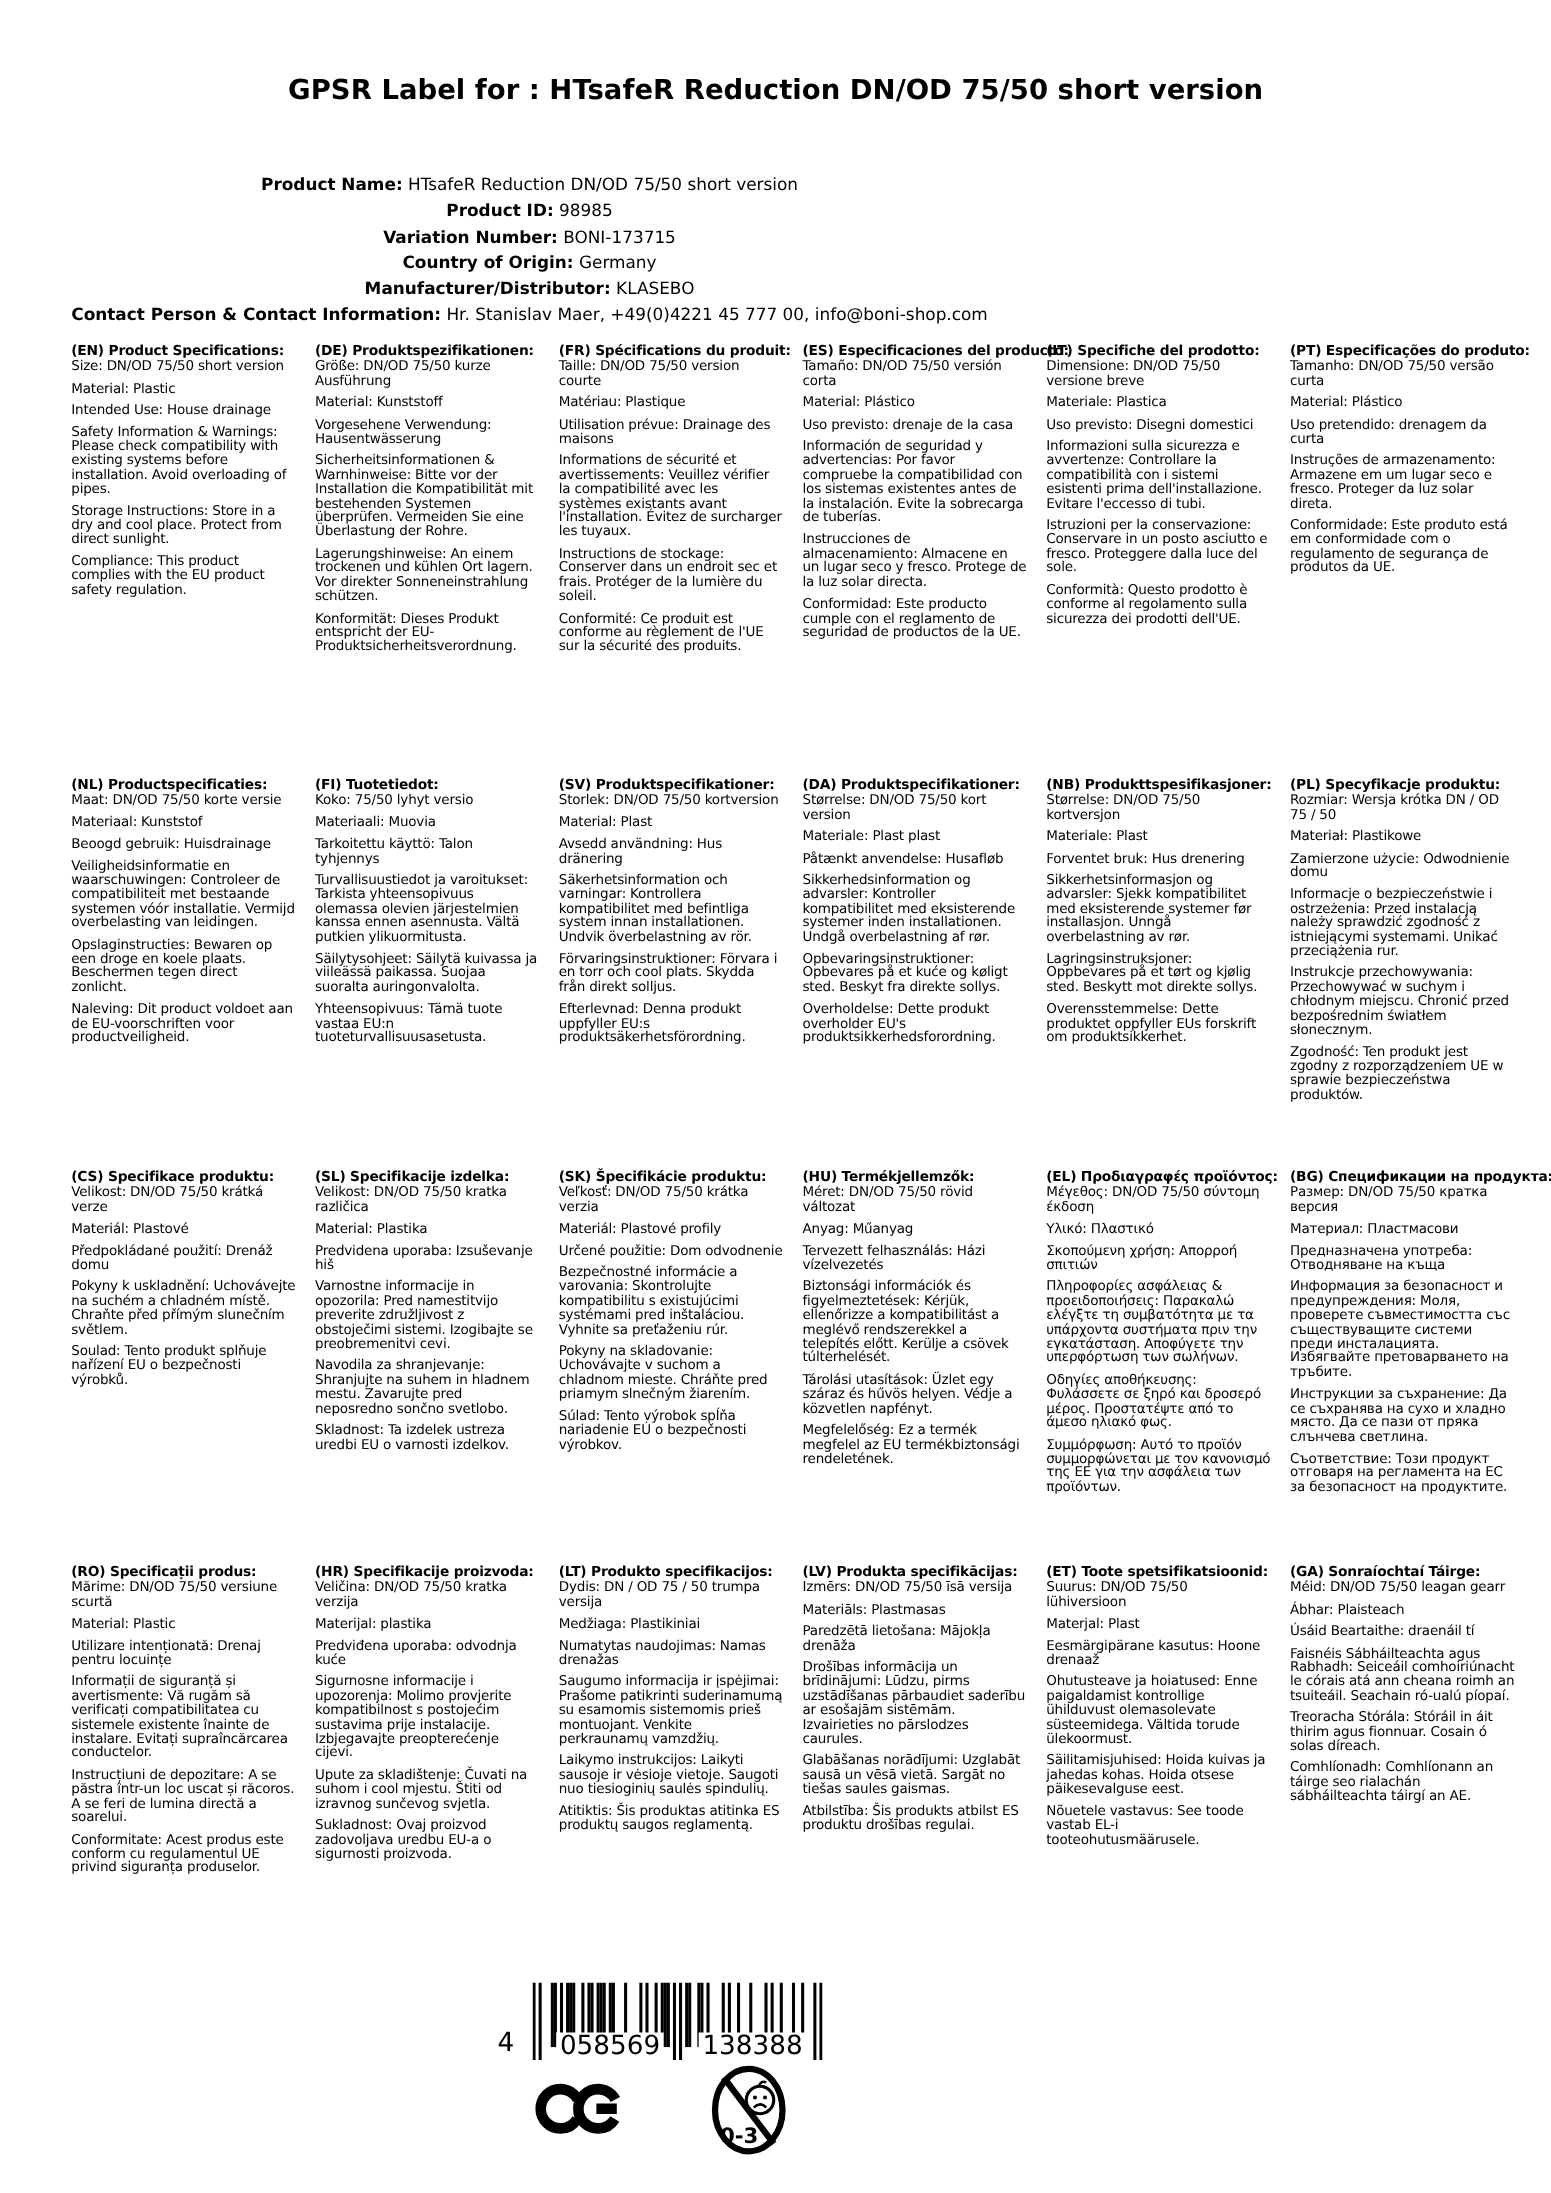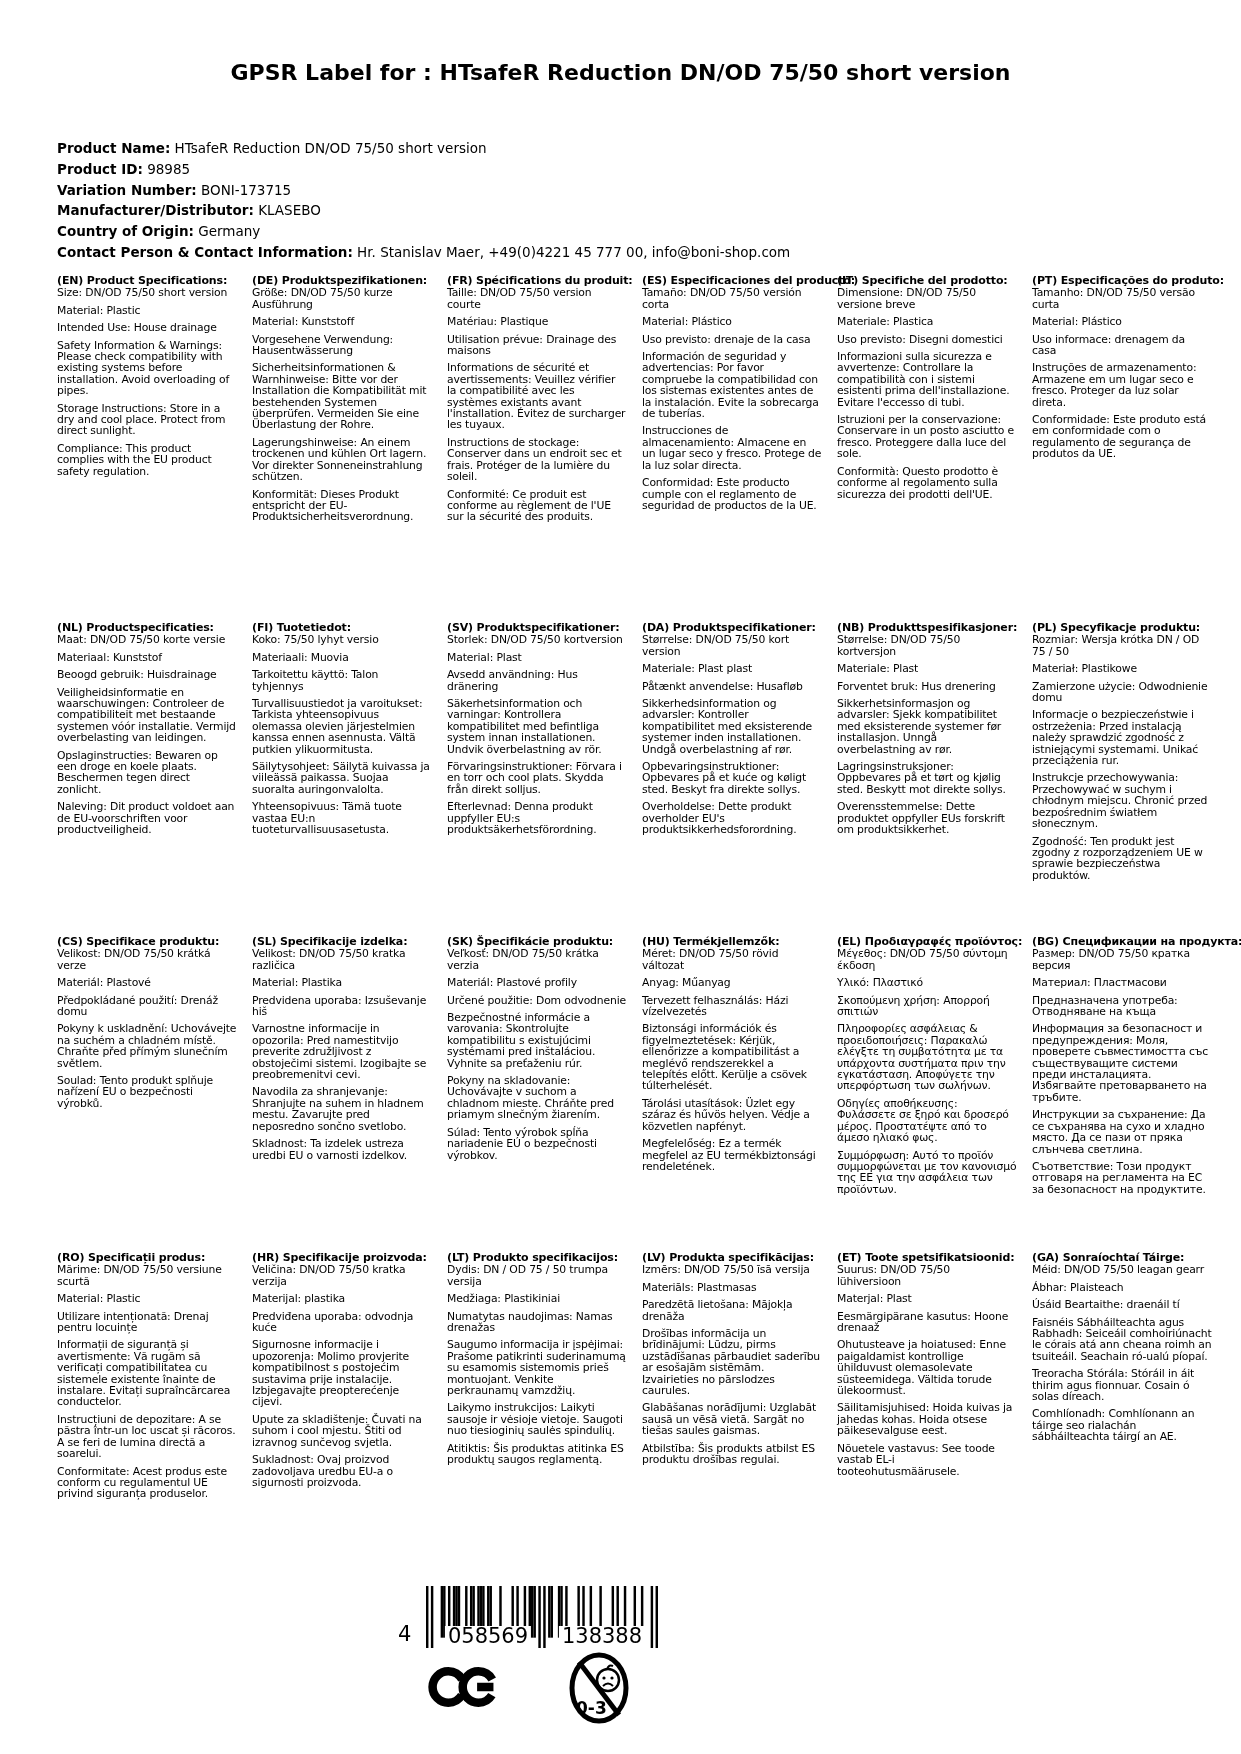--- a/index.html
+++ b/index.html
@@ -7,21 +7,21 @@
     position:relative; width:1241px; height:1754px; background:#ffffff;
     font-family:"DejaVu Sans","Liberation Sans",sans-serif; color:#000;
     overflow:hidden;
   }
   .title {
     position:absolute; top:60px; left:0; width:100%;
     text-align:center; font-size:22px; font-weight:bold;
   }
   .product-info {
     position:absolute; left:57px; top:138px;
-    font-size:13.5px; line-height:20.8px;
+    font-size:13.5px; line-height:20.8px;text-align:center;
   }
   .pi-label { font-weight:bold; }
   .pi-value { font-weight:normal; }
   .grid {
     position:absolute; left:57px; top:275px;
     display:grid;
     grid-template-columns:repeat(6,195px);
     grid-template-rows:347px 314px 316px auto;
     align-items:start;
   }
@@ -61,27 +61,27 @@
     <span class="pi-label">Product ID:</span>
     <span class="pi-value">98985</span>
   </div>
 
   <div class="pi-row">
     <span class="pi-label">Variation Number:</span>
     <span class="pi-value">BONI-173715</span>
   </div>
 
   <div class="pi-row">
+    <span class="pi-label">Country of Origin:</span>
+    <span class="pi-value">Germany</span>
+  </div>
+
+  <div class="pi-row">
     <span class="pi-label">Manufacturer/Distributor:</span>
     <span class="pi-value">KLASEBO</span>
-  </div>
-
-  <div class="pi-row">
-    <span class="pi-label">Country of Origin:</span>
-    <span class="pi-value">Germany</span>
   </div>
 
   <div class="pi-row">
     <span class="pi-label">Contact Person &amp; Contact Information:</span>
     <span class="pi-value">Hr. Stanislav Maer, +49(0)4221 45 777 00, info@boni-shop.com</span>
   </div>
 </div>
 
   <div class="grid" id="sections-grid">
   <div class="section">
@@ -142,21 +142,21 @@
           <p>Istruzioni per la conservazione: Conservare in un posto asciutto e fresco. Proteggere dalla luce del sole.</p>
           <p>Conformità: Questo prodotto è conforme al regolamento sulla sicurezza dei prodotti dell'UE.</p>
         </div>
   </div>
 
   <div class="section">
     <div class="section-header">(PT) Especificações do produto:</div>
     <div class="section-body">
           <p>Tamanho: DN/OD 75/50 versão curta</p>
           <p>Material: Plástico</p>
-          <p>Uso informace: drenagem da casa</p>
+          <p>Uso pretendido: drenagem da curta</p>
           <p>Instruções de armazenamento: Armazene em um lugar seco e fresco. Proteger da luz solar direta.</p>
           <p>Conformidade: Este produto está em conformidade com o regulamento de segurança de produtos da UE.</p>
         </div>
   </div>
 
   <div class="section">
     <div class="section-header">(NL) Productspecificaties:</div>
     <div class="section-body">
           <p>Maat: DN/OD 75/50 korte versie</p>
           <p>Materiaal: Kunststof</p>

